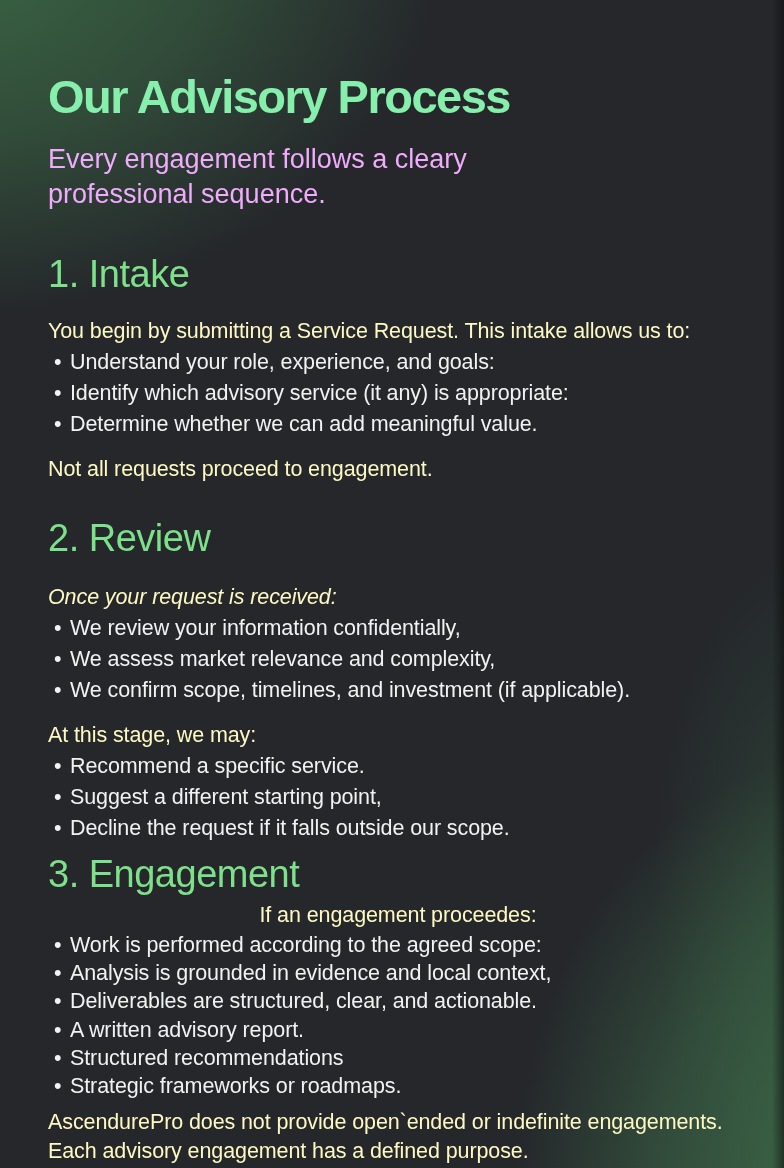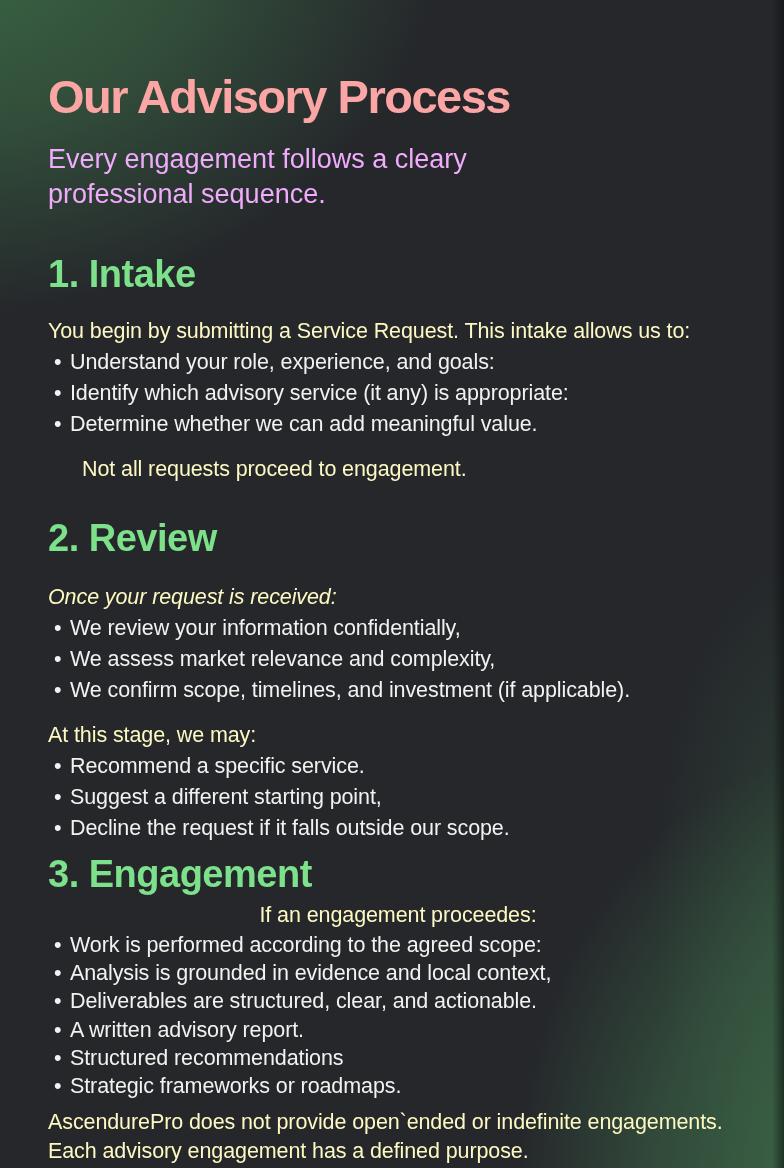--- a/index.html
+++ b/index.html
@@ -24,55 +24,55 @@
     width: 784px;
     height: 1168px;
     padding: 0 36px 0 48px;
   }
   h1.title {
     margin: 70px 0 0 0;
     font-size: 47px;
     line-height: 54px;
     font-weight: 700;
     letter-spacing: -1.5px;
-    color: #fca5a5;
+    color: #86efac;
   }
   p.subtitle {
     margin: 18px 0 0 0;
     max-width: 480px;
     font-size: 27px;
     line-height: 35px;
     font-weight: 400;
     color: #f0abfc;
   }
   h2.section-heading {
     margin: 0;
     font-size: 38px;
     line-height: 44px;
-    font-weight: 700;
+    font-weight: 400;
     letter-spacing: -0.5px;
     color: #7de08a;
   }
   .s1 h2.section-heading { margin-top: 40px; }
   .s2 h2.section-heading { margin-top: 32px; }
   .s3 h2.section-heading { margin-top: 8px; }
   p.intro, p.note, .footer-line {
     margin: 0;
     font-size: 21.5px;
     line-height: 30px;
     font-weight: 400;
     color: #fef9c3;
     letter-spacing: -0.1px;
   }
   .s1 p.intro.first { margin-top: 20px; }
   .s2 p.intro.first { margin-top: 22px; font-style: italic; }
   .s3 p.intro.first { margin-top: 4px; text-align: center; }
   .s2 p.intro.second { margin-top: 14px; }
   .s3 p.intro.second { margin-top: 2px; }
-  p.note { margin-top: 14px; margin-left: 34px; }
+  p.note { margin-top: 14px; }
   .bullets { margin-top: 1px; }
   .bullet-row {
     display: flex;
     align-items: flex-start;
     font-size: 21.5px;
     line-height: 31px;
     letter-spacing: -0.1px;
   }
   .s3 .bullet-row { line-height: 28px; }
   .bullet-row .dot {

